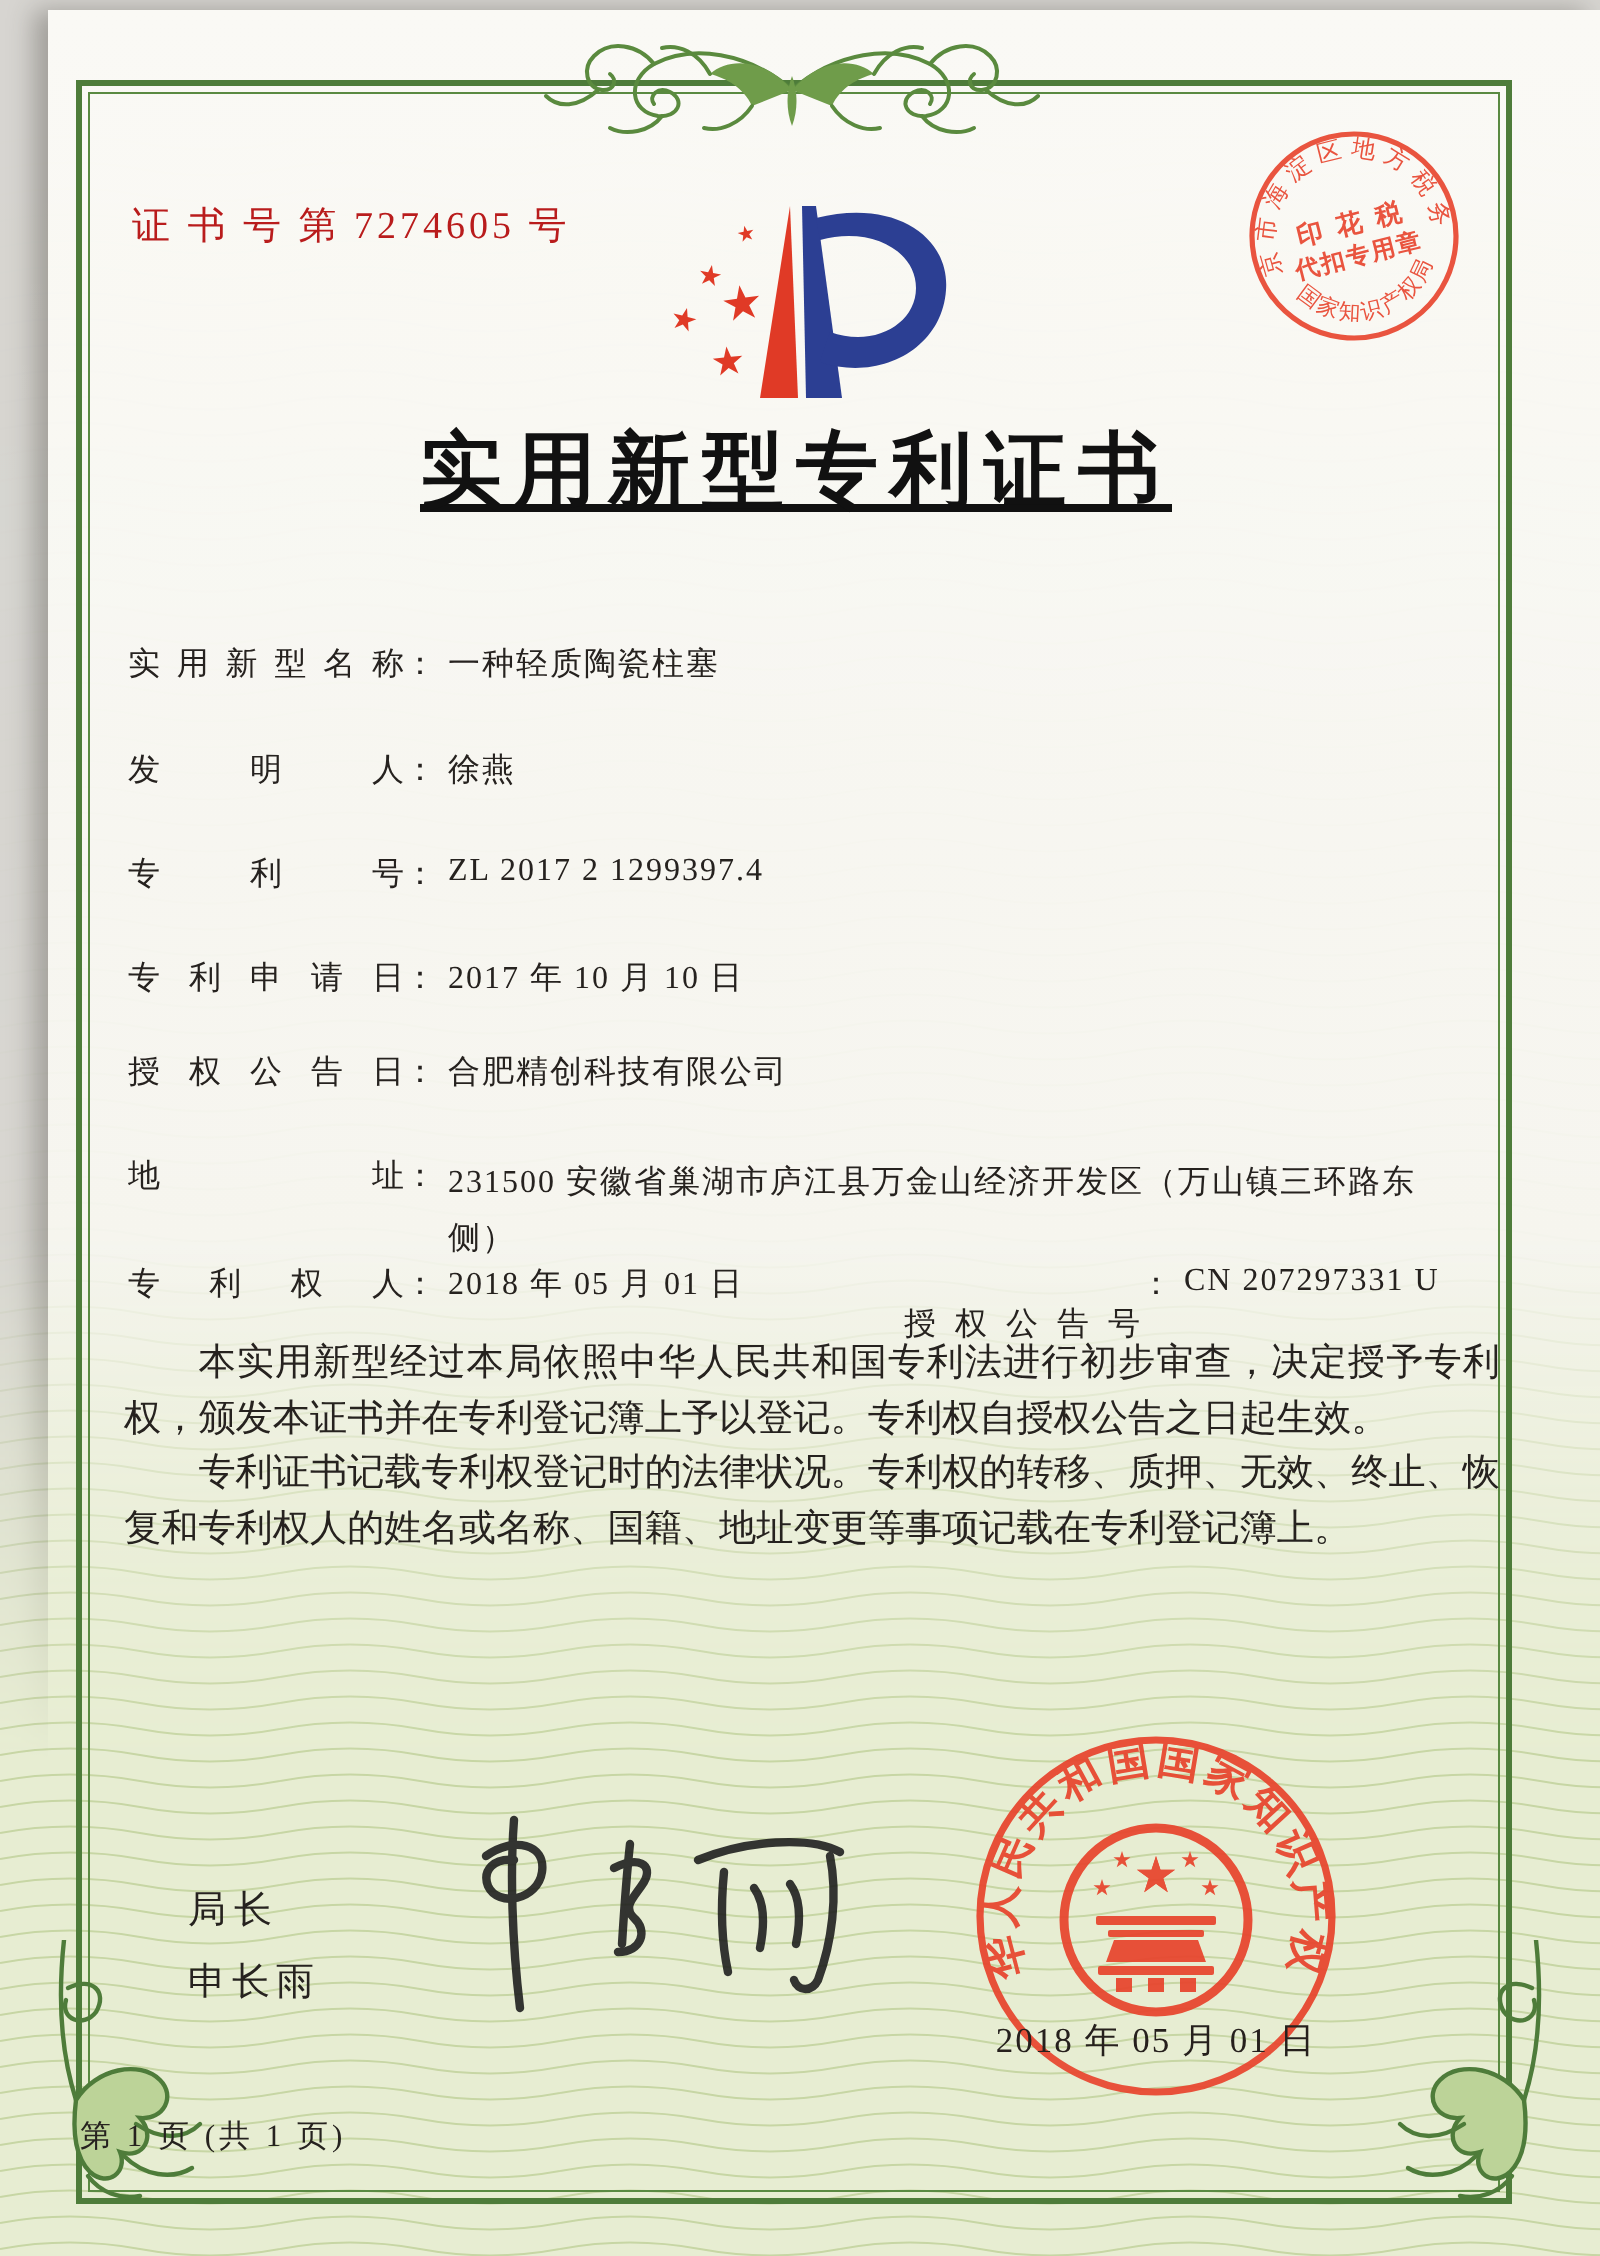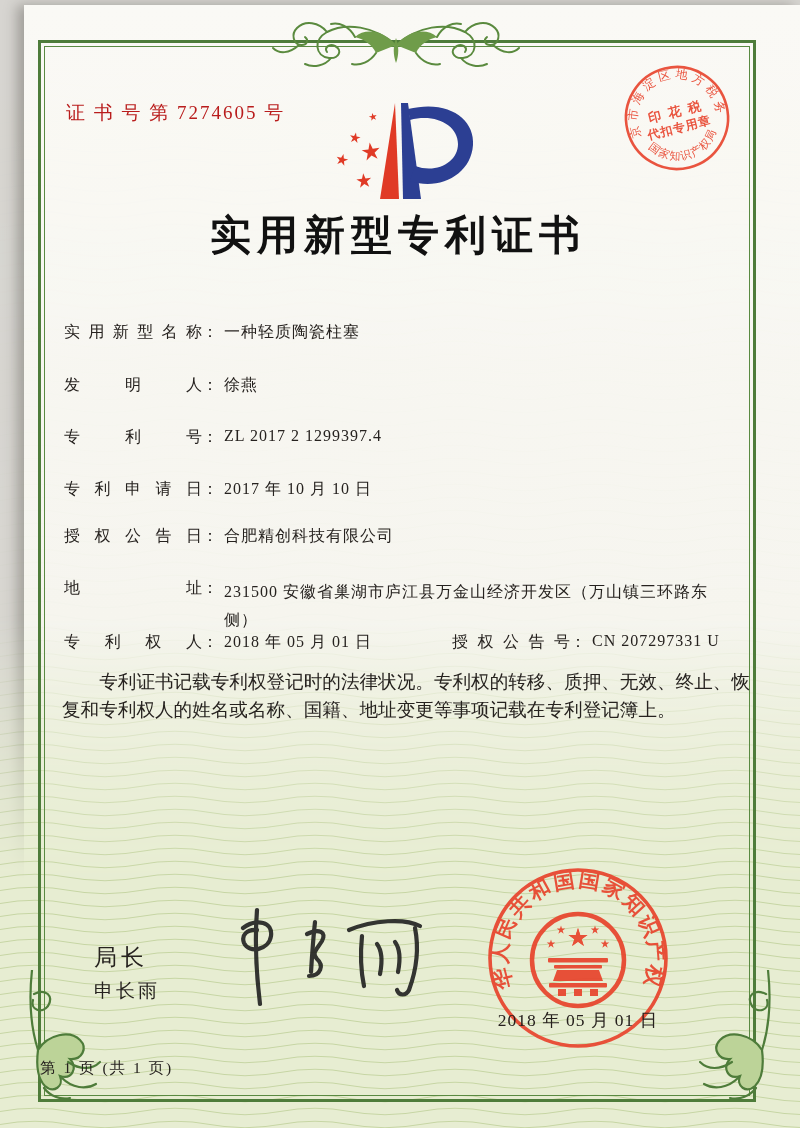--- a/index.html
+++ b/index.html
@@ -17,30 +17,30 @@
   .waves{position:absolute;top:0;left:0;}
   .frame{
     position:absolute;left:38px;top:40px;width:712px;height:1056px;
     border:3px solid #4e7c3a;
   }
   .frame-inner{position:absolute;inset:3px;border:1px solid #5a8a42;}
   .abs{position:absolute;}
   .cert-no{left:66px;top:100px;font-size:19px;letter-spacing:2px;color:#b91c1c;}
   .logo{left:320px;top:97px;}
   .doc-title{left:40px;top:208px;width:716px;text-align:center;
-    font-size:41px;font-weight:bold;letter-spacing:6px;color:#111;}
+    font-size:41px;font-weight:bold;letter-spacing:6px;color:#111;text-decoration:underline;}
   .field-row{left:64px;font-size:16px;white-space:nowrap;}
   .flabel{display:inline-block;width:138px;text-align:justify;text-align-last:justify;vertical-align:top;}
   .fcolon{display:inline-block;margin-right:6px;vertical-align:top;}
   .fvalue{display:inline-block;letter-spacing:1px;vertical-align:top;}
   .fvalue.wrap{white-space:normal;width:486px;line-height:28px;}
   .grant-no{position:absolute;left:388px;top:0;white-space:nowrap;}
   .paras{left:62px;top:668px;width:688px;font-size:18.6px;line-height:27.6px;text-align:justify;}
   .paras p{margin:0;text-indent:2em;}
-  .sig-title{left:94px;top:942px;font-size:23px;letter-spacing:4px;}
+  .sig-title{left:94px;top:942px;font-size:19px;letter-spacing:4px;}
   .sig-name{left:94px;top:978px;font-size:19px;letter-spacing:3px;}
   .signature{left:215px;top:896px;}
   .seal-tax{left:610px;top:51px;}
   .seal-authority{left:482px;top:862px;}
   .seal-date{left:470px;top:1008px;width:216px;text-align:center;font-size:17.5px;
     letter-spacing:1px;color:#26201d;z-index:6;}
   .footer{left:40px;top:1058px;width:716px;text-align:left;font-size:15.5px;letter-spacing:2px;}
   .corner-orn{position:absolute;width:82px;height:138px;}
   .corner-orn.right{transform:scaleX(-1);}
   .top-orn{position:absolute;left:266px;top:12px;}
@@ -169,25 +169,26 @@
 <div class="abs field-row z3" style="top:526px;">
   <span class="flabel">授权公告日</span><span class="fcolon">：</span><span class="fvalue">合肥精创科技有限公司</span>
 </div>
 <div class="abs field-row z3" style="top:578px;">
   <span class="flabel">地址</span><span class="fcolon">：</span><span class="fvalue wrap">231500 安徽省巢湖市庐江县万金山经济开发区（万山镇三环路东侧）</span>
 </div>
 
 <div class="abs field-row z3" style="top:632px;">
   <span class="flabel">专利权人</span><span class="fcolon">：</span><span class="fvalue">2018 年 05 月 01 日</span>
   <span class="grant-no">
-    <span class="flabel" style="width:118px;">授权公告号</span><span class="fcolon">：</span><span class="fvalue">CN 207297331 U</span>
+    <span class="flabel" style="width:118px;margin-top:20px;">授权公告号</span><span class="fcolon">：</span><span class="fvalue">CN 207297331 U</span>
   </span>
 </div>
 
 <div class="abs paras z3">
+  <p>本实用新型经过本局依照中华人民共和国专利法进行初步审查，决定授予专利权，颁发本证书并在专利登记簿上予以登记。专利权自授权公告之日起生效。</p>
   <p>专利证书记载专利权登记时的法律状况。专利权的转移、质押、无效、终止、恢复和专利权人的姓名或名称、国籍、地址变更等事项记载在专利登记簿上。</p>
 </div>
 
 <div class="abs sig-title z3">局长</div>
 <div class="abs sig-name z3">申长雨</div>
 
 <svg class="abs signature z3" width="210" height="115" viewBox="0 0 210 115" aria-hidden="true">
   <g stroke="#1b1b1b" stroke-width="4.2" fill="none" stroke-linecap="round" opacity="0.88">
     <path d="M42,14 C40,40 41,75 45,108"></path>
     <path d="M28,32 C42,22 58,26 56,40 C54,54 34,58 29,47 C26,39 32,33 42,34"></path>

